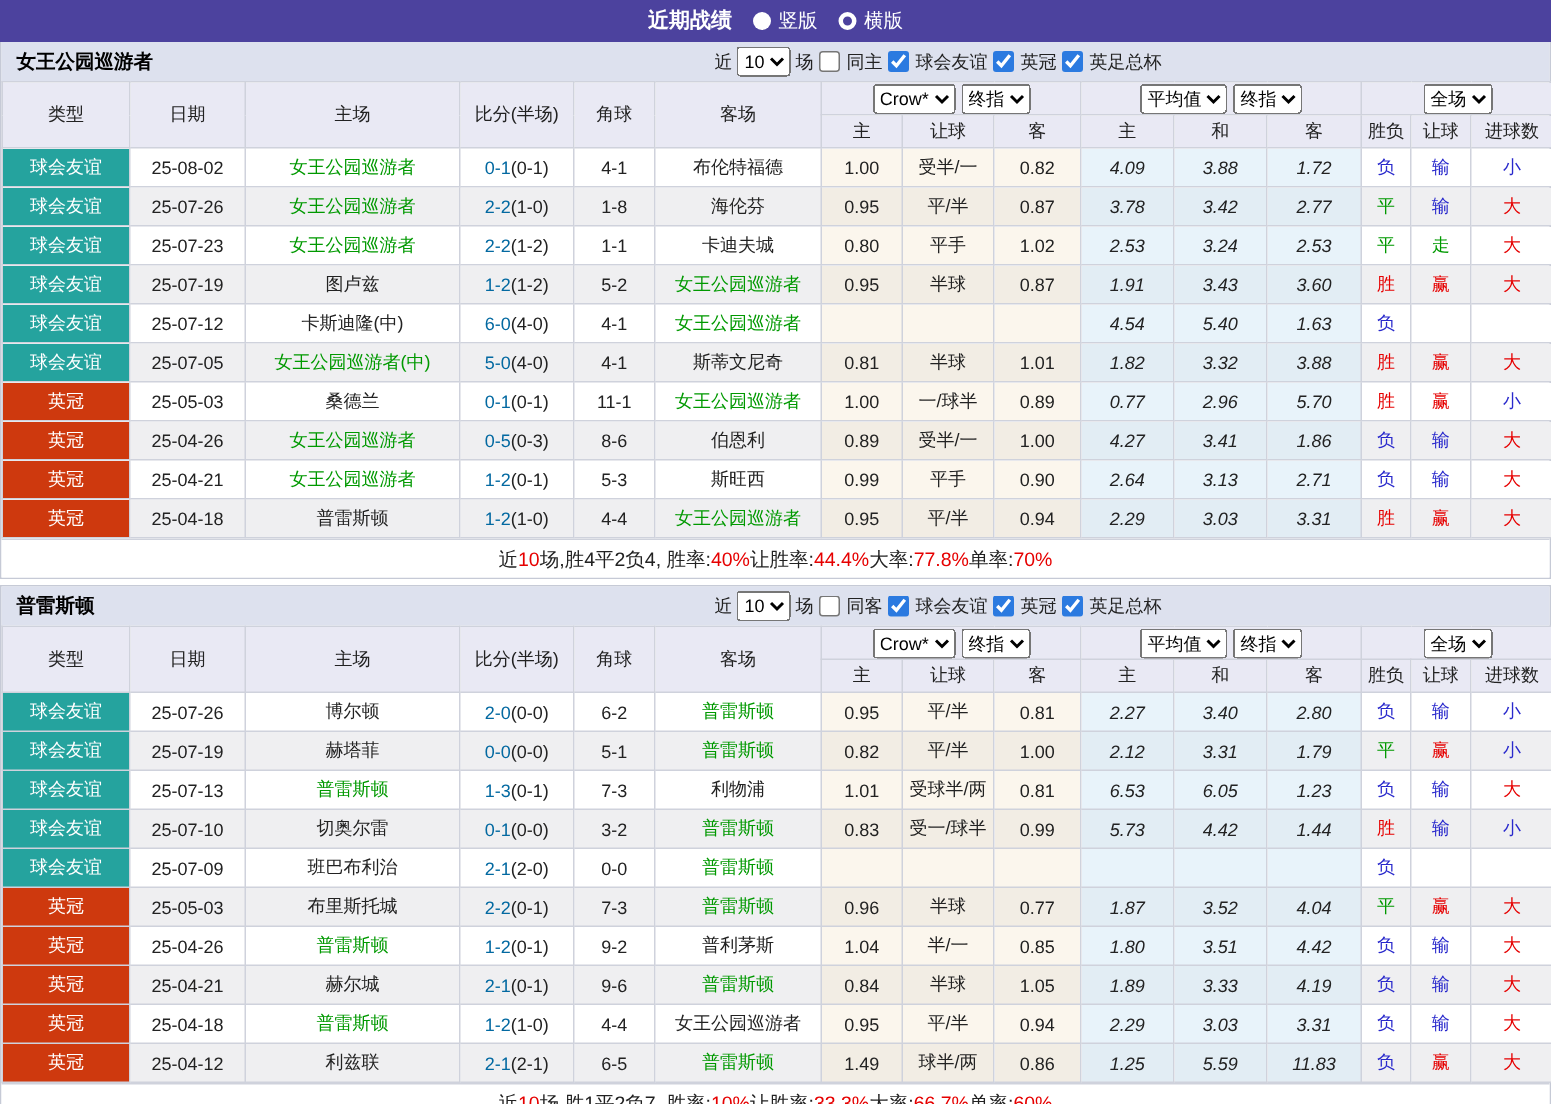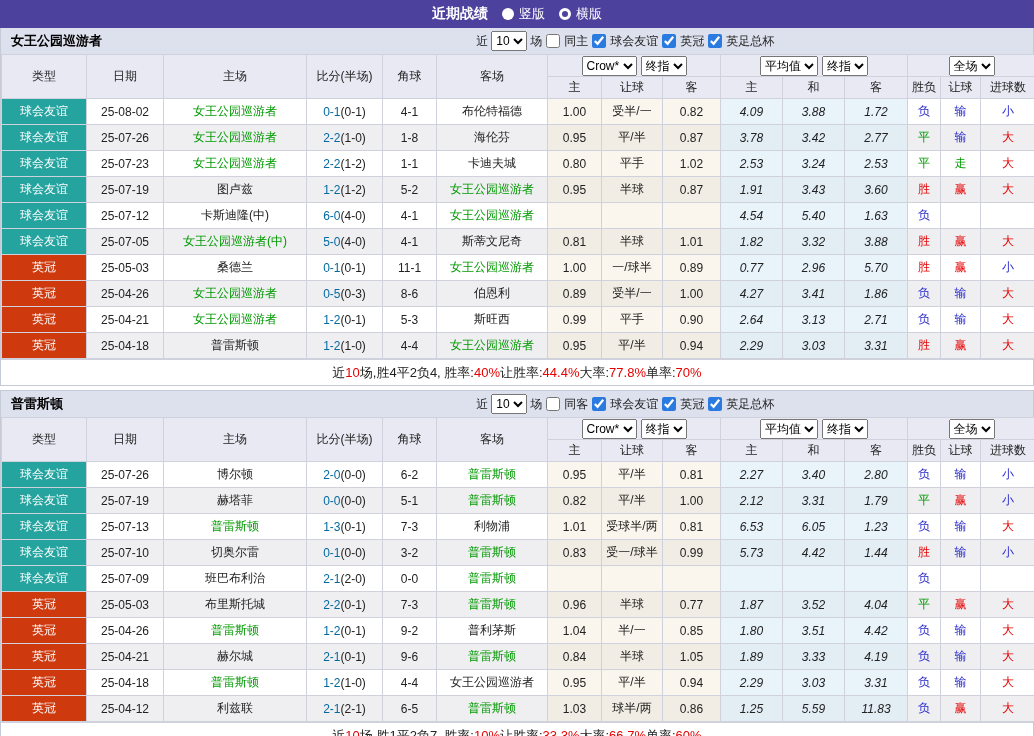--- a/index.html
+++ b/index.html
@@ -555,21 +555,21 @@
           <td style="color: rgb(41, 41, 204);">输</td>
           <td style="color: rgb(230, 0, 0);">大</td>
         </tr>
         <tr>
           <td class="type" style="background: rgb(206, 57, 14);">英冠</td>
           <td>25-04-12</td>
           <td class="">利兹联</td>
           <td><span class="red">2-1</span><span>(2-1)</span></td>
           <td>6-5</td>
           <td class="green">普雷斯顿</td>
-          <td class="crow">1.03</td>
+          <td class="crow">1.49</td>
           <td class="crow">球半/两</td>
           <td class="crow">0.86</td>
           <td class="avg">1.25</td>
           <td class="avg">5.59</td>
           <td class="avg">11.83</td>
           <td style="color: rgb(41, 41, 204);">负</td>
           <td style="color: rgb(230, 0, 0);">赢</td>
           <td style="color: rgb(230, 0, 0);">大</td>
         </tr>
       </tbody>

